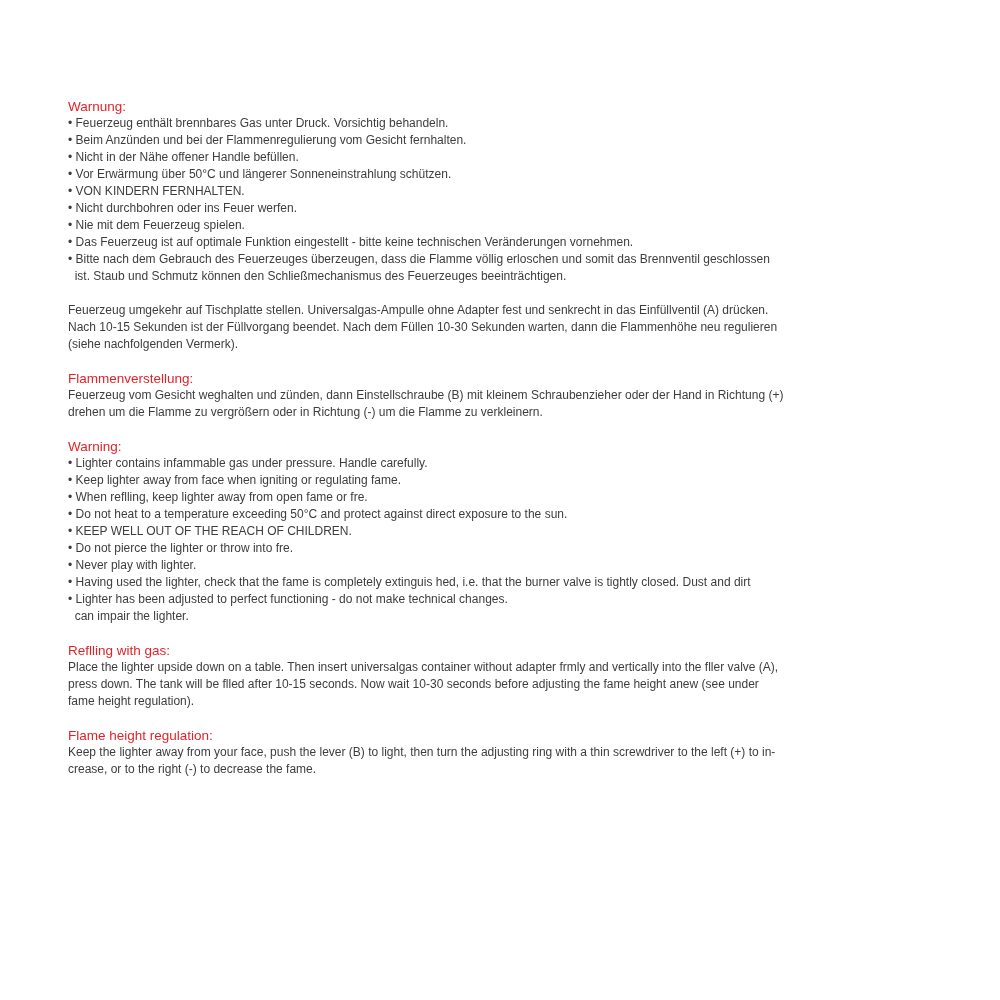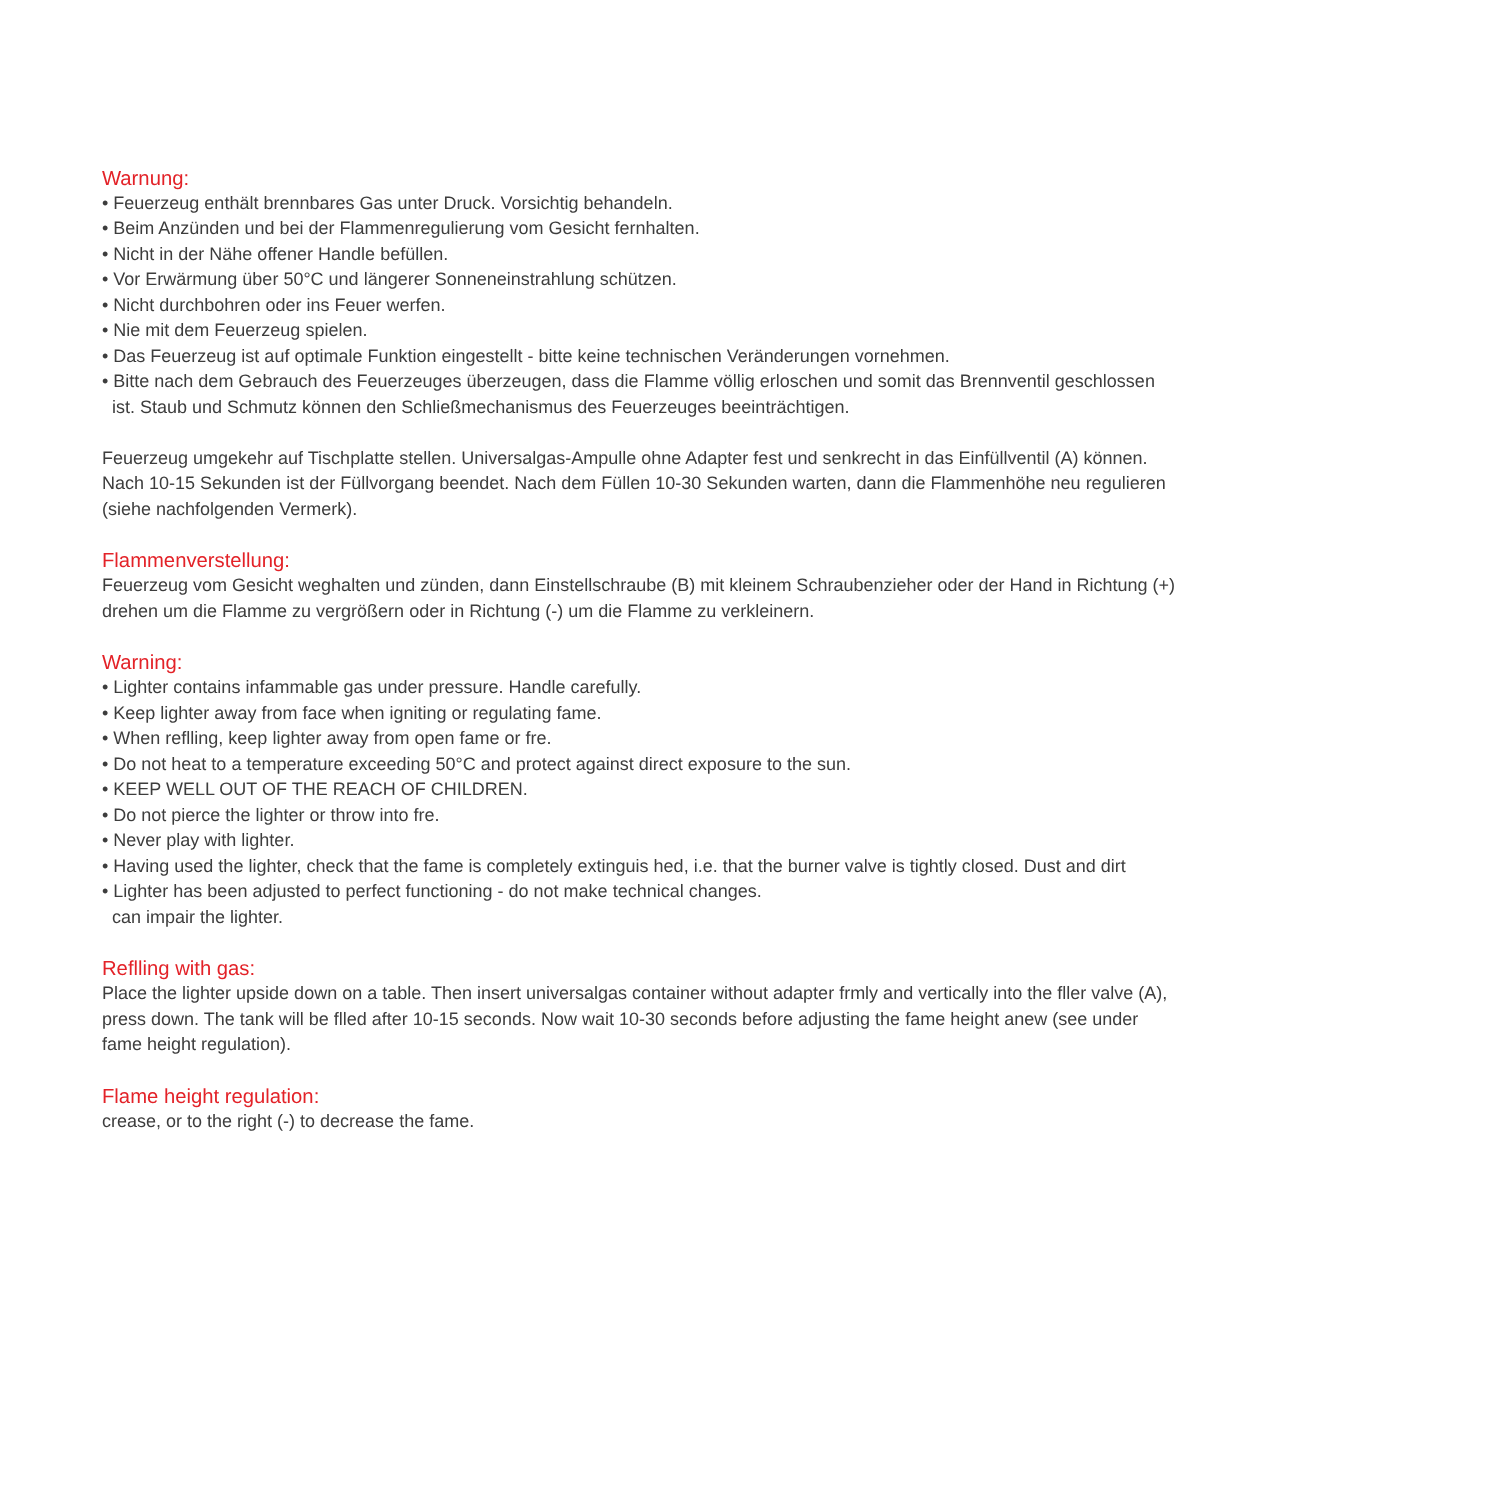--- a/index.html
+++ b/index.html
@@ -21,47 +21,47 @@
     width: 910px;
   }
   .section {
     margin: 0 0 17px 0;
   }
   .section-heading {
     font-size: 13.5px;
     line-height: 17px;
     color: var(--heading-color, #e32228);
     white-space: pre;
-    margin-top: 12px;
   }
   .text-line {
     font-size: 12px;
     line-height: 17px;
     color: var(--text-color, #3d3d3d);
     white-space: pre;
   }
 </style>
 </head>
 <body style="background: rgb(255, 255, 255);">
 
 <div class="doc" id="doc">
     <div class="section">
       <div class="section-heading">Warnung:</div>
       <div class="text-line">• Feuerzeug enthält brennbares Gas unter Druck. Vorsichtig behandeln.</div>
       <div class="text-line">• Beim Anzünden und bei der Flammenregulierung vom Gesicht fernhalten.</div>
       <div class="text-line">• Nicht in der Nähe offener Handle befüllen.</div>
       <div class="text-line">• Vor Erwärmung über 50°C und längerer Sonneneinstrahlung schützen.</div>
+      <div class="text-line">• VON KINDERN FERNHALTEN.</div>
       <div class="text-line">• Nicht durchbohren oder ins Feuer werfen.</div>
       <div class="text-line">• Nie mit dem Feuerzeug spielen.</div>
       <div class="text-line">• Das Feuerzeug ist auf optimale Funktion eingestellt - bitte keine technischen Veränderungen vornehmen.</div>
       <div class="text-line">• Bitte nach dem Gebrauch des Feuerzeuges überzeugen, dass die Flamme völlig erloschen und somit das Brennventil geschlossen</div>
       <div class="text-line">  ist. Staub und Schmutz können den Schließmechanismus des Feuerzeuges beeinträchtigen.</div>
     </div>
     <div class="section">
-      <div class="text-line">Feuerzeug umgekehr auf Tischplatte stellen. Universalgas-Ampulle ohne Adapter fest und senkrecht in das Einfüllventil (A) können.</div>
+      <div class="text-line">Feuerzeug umgekehr auf Tischplatte stellen. Universalgas-Ampulle ohne Adapter fest und senkrecht in das Einfüllventil (A) drücken.</div>
       <div class="text-line">Nach 10-15 Sekunden ist der Füllvorgang beendet. Nach dem Füllen 10-30 Sekunden warten, dann die Flammenhöhe neu regulieren</div>
       <div class="text-line">(siehe nachfolgenden Vermerk).</div>
     </div>
     <div class="section">
       <div class="section-heading">Flammenverstellung:</div>
       <div class="text-line">Feuerzeug vom Gesicht weghalten und zünden, dann Einstellschraube (B) mit kleinem Schraubenzieher oder der Hand in Richtung (+)</div>
       <div class="text-line">drehen um die Flamme zu vergrößern oder in Richtung (-) um die Flamme zu verkleinern.</div>
     </div>
     <div class="section">
       <div class="section-heading">Warning:</div>
@@ -77,15 +77,16 @@
       <div class="text-line">  can impair the lighter.</div>
     </div>
     <div class="section">
       <div class="section-heading">Reflling with gas:</div>
       <div class="text-line">Place the lighter upside down on a table. Then insert universalgas container without adapter frmly and vertically into the fller valve (A),</div>
       <div class="text-line">press down. The tank will be flled after 10-15 seconds. Now wait 10-30 seconds before adjusting the fame height anew (see under</div>
       <div class="text-line">fame height regulation).</div>
     </div>
     <div class="section">
       <div class="section-heading">Flame height regulation:</div>
+      <div class="text-line">Keep the lighter away from your face, push the lever (B) to light, then turn the adjusting ring with a thin screwdriver to the left (+) to in-</div>
       <div class="text-line">crease, or to the right (-) to decrease the fame.</div>
     </div>
   </div>
 
 </body></html>

